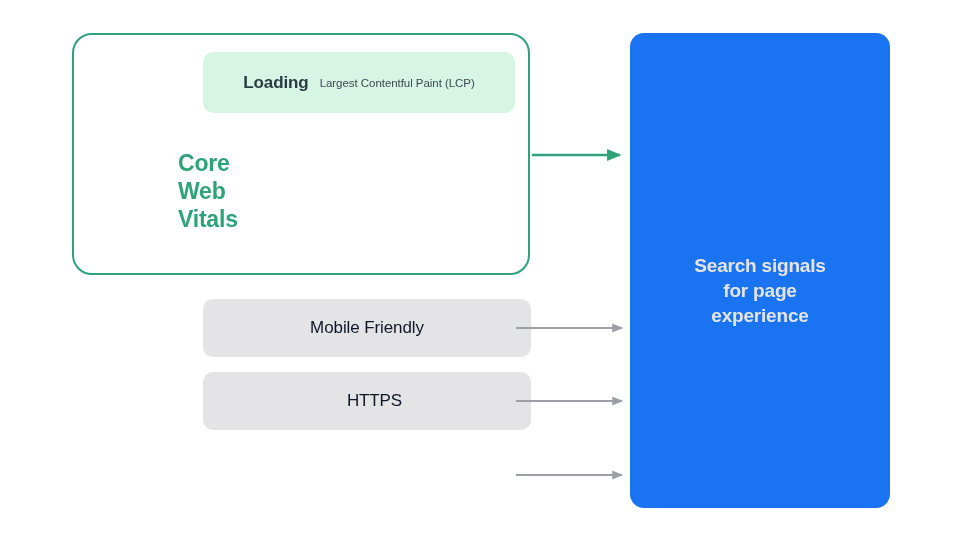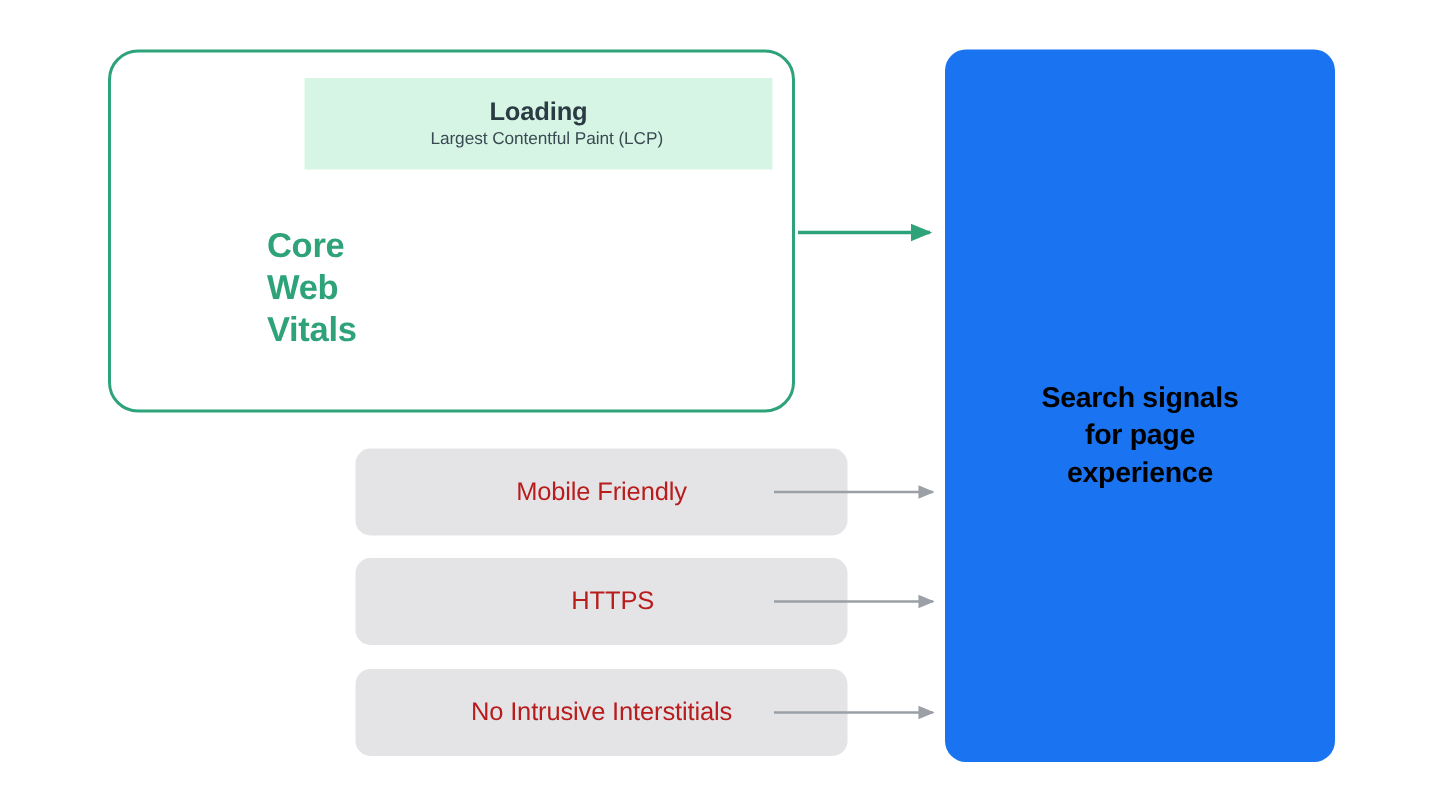--- a/index.html
+++ b/index.html
@@ -45,23 +45,23 @@
     letter-spacing: -0.2px;
   }
 
   
   .chip-green {
     position: absolute;
     left: 203px;
     width: 312px;
     height: 61px;
     background: #D7F5E5;
-    border-radius: 0;
+    border-radius: 10px;
     display: flex;
-    flex-direction: column;
+    flex-direction: row;
     align-items: center;
     justify-content: center;
     box-sizing: border-box;
   }
   .chip-green .chip-title {
     color: #2A3B43;
     font-size: 17px;
     font-weight: bold;
     line-height: 21px;
     letter-spacing: -0.1px;
@@ -84,46 +84,45 @@
     position: absolute;
     left: 203px;
     width: 328px;
     height: 58px;
     background: #E4E4E6;
     border-radius: 10px;
     display: flex;
     align-items: center;
     justify-content: center;
     box-sizing: border-box;
-    color: #b91c1c;
+    color: #0f172a;
     font-size: 17px;
     font-weight: normal;
     letter-spacing: -0.1px;
-    margin-left: 34px;
   }
   #chip-mobile { top: 299px; }
   #chip-https  { top: 372px; padding-left: 15px; }
   #chip-nii    { top: 446px; }
 
   
   .blue-box {
     position: absolute;
     left: 630px;
     top: 33px;
     width: 260px;
     height: 475px;
     background: #1A73F0;
     border-radius: 14px;
     display: flex;
     align-items: center;
     justify-content: center;
     box-sizing: border-box;
   }
   .blue-box .blue-text {
-    color: #000000;
+    color: #e5e5e5;
     font-size: 19px;
     font-weight: bold;
     line-height: 25px;
     text-align: center;
     letter-spacing: -0.2px;
     padding: 0 18px;
     margin-top: 40px;
   }
 
   
@@ -149,21 +148,20 @@
     <div class="chip-title">Loading</div>
     <div class="chip-sub">Largest Contentful Paint (LCP)</div>
   </div>
 
 
 
   <div class="chip-gray" id="chip-mobile">Mobile Friendly</div>
 
   <div class="chip-gray" id="chip-https">HTTPS</div>
 
-  <div class="chip-gray" id="chip-nii">No Intrusive Interstitials</div>
 
   <div class="blue-box">
     <div class="blue-text">
       <span>Search signals</span><br>
       <span>for page</span><br>
       <span>experience</span>
     </div>
   </div>
 
   <svg id="arrows" viewBox="0 0 960 540" width="960" height="540" xmlns="http://www.w3.org/2000/svg">

